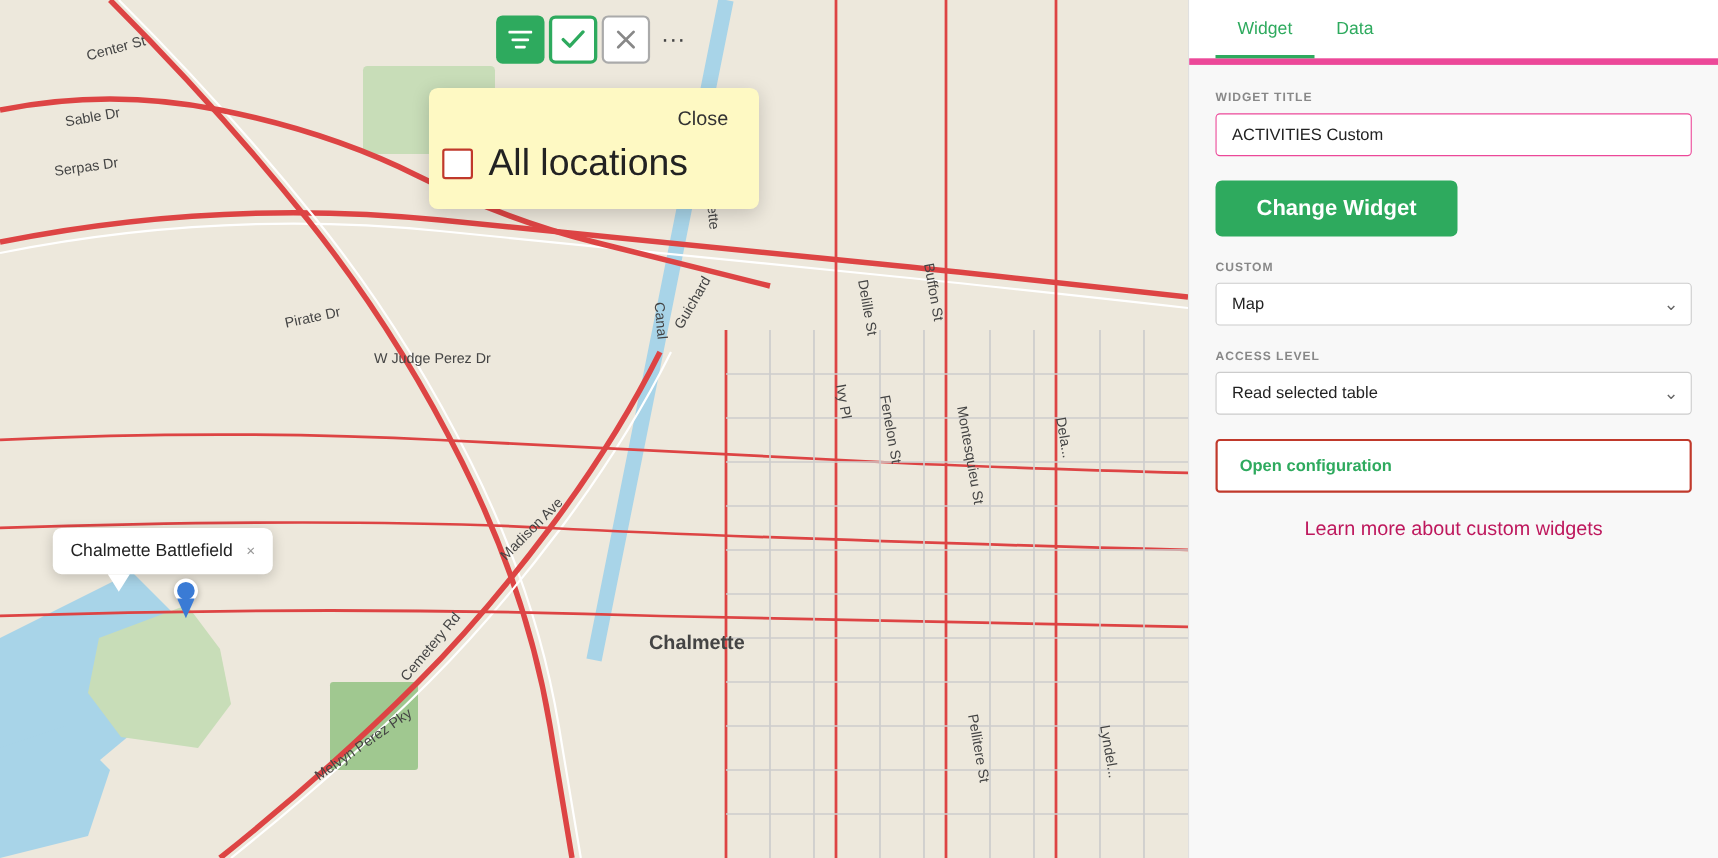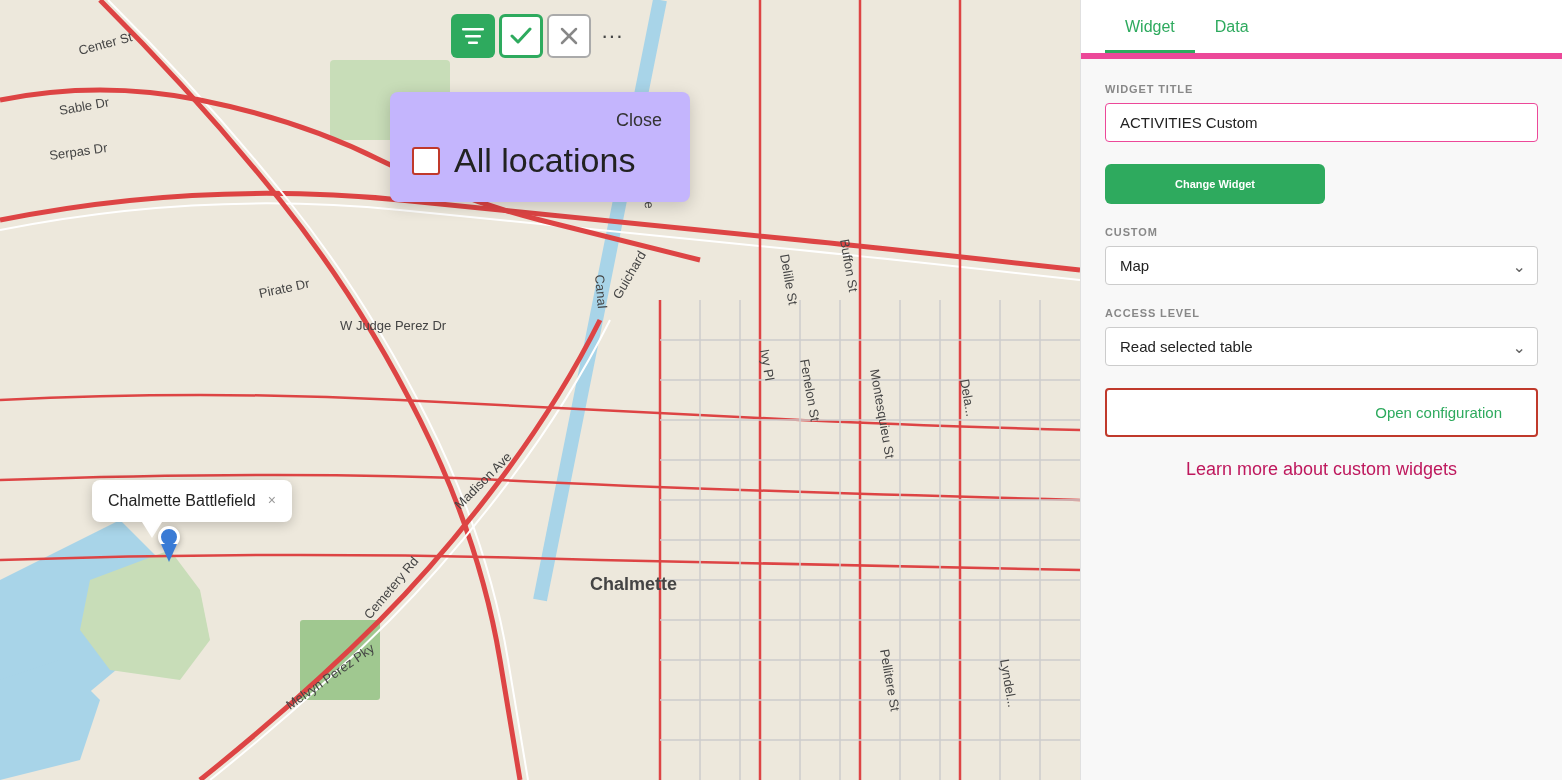--- a/index.html
+++ b/index.html
@@ -52,27 +52,27 @@
       border: none;
       cursor: pointer;
       font-size: 22px;
       color: #444;
       padding: 0 6px;
     }
 
     
     .map-popup {
       position: absolute;
-      top: 92px;
+      top: 80px;
       left: 50%;
       transform: translateX(-50%);
-      background: #c4b5fd;
+      background: #fef9c3;
       border-radius: 8px;
       box-shadow: 0 4px 16px rgba(0,0,0,0.18);
-      padding: 18px 28px 22px 22px;
+      padding: 18px 28px 22px 12px;
       min-width: 300px;
       z-index: 30;
     }
     .popup-close-row {
       display: flex;
       justify-content: flex-end;
       margin-bottom: 10px;
     }
     .popup-close-btn {
       background: none;
@@ -109,21 +109,20 @@
       background: white;
       border-radius: 8px;
       box-shadow: 0 3px 12px rgba(0,0,0,0.2);
       padding: 12px 16px;
       font-size: 16px;
       color: #222;
       min-width: 200px;
       display: flex;
       justify-content: space-between;
       z-index: 10;
-      margin-left: 44px;
     }
     .tooltip-close {
       color: #999;
       font-size: 14px;
       cursor: pointer;
       margin-left: 10px;
     }
     .tooltip-tail {
       position: absolute;
       bottom: -16px;
@@ -216,21 +215,21 @@
       background: white;
       outline: none;
     }
 
     .green-btn {
       background: #2eaa5e;
       color: white;
       border: none;
       border-radius: 6px;
       padding: 14px 24px;
-      font-size: 11px;
+      font-size: 20px;
       font-weight: 600;
       cursor: pointer;
       width: 220px;
     }
 
     .select-wrapper {
       position: relative;
     }
     .select-field {
       width: 100%;
@@ -253,24 +252,24 @@
       pointer-events: none;
       font-size: 16px;
     }
 
     .open-config-btn {
       border: 2px solid #c0392b;
       border-radius: 4px;
       background: white;
       color: #2eaa5e;
       font-size: 15px;
-      font-weight: 400;
-      padding: 14px 34px;
-      cursor: pointer;
-      text-align: right;
+      font-weight: 700;
+      padding: 14px 20px;
+      cursor: pointer;
+      text-align: left;
       width: 100%;
     }
 
     .learn-more-link {
       color: #be185d;
       font-size: 18px;
       text-decoration: none;
       cursor: pointer;
       text-align: left;
     }

